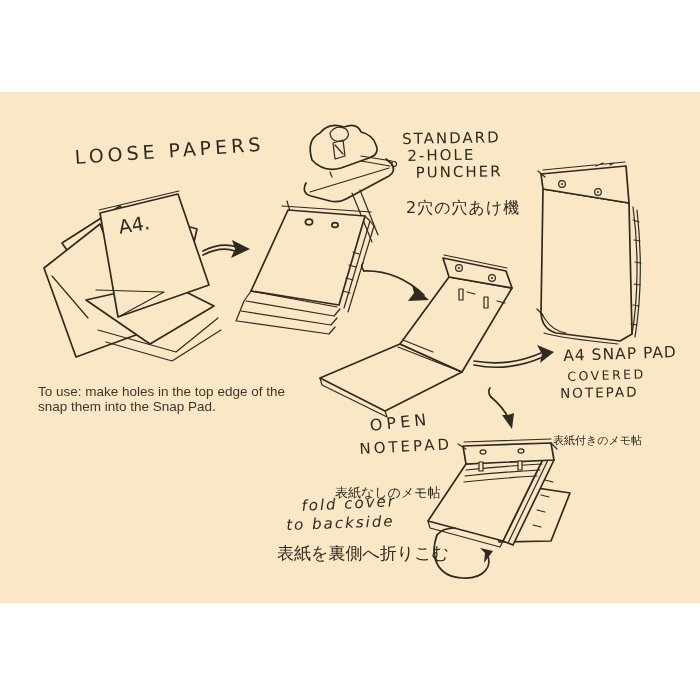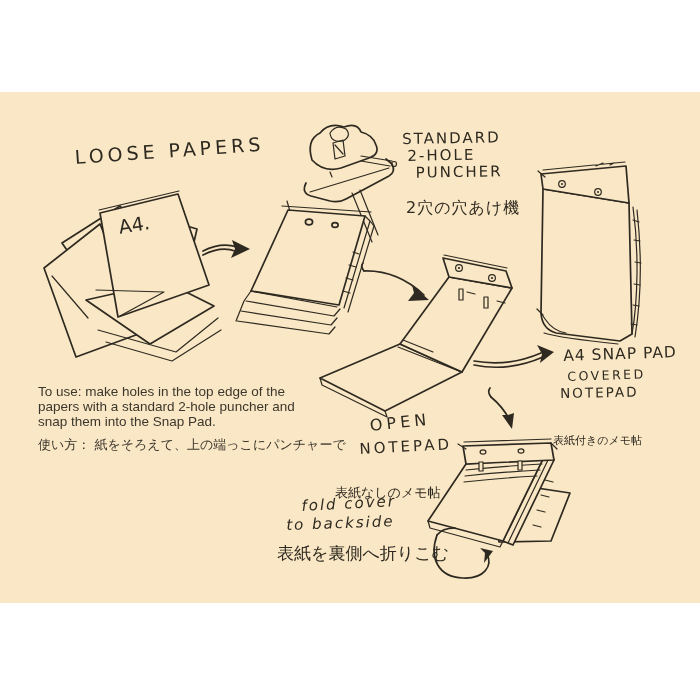--- a/index.html
+++ b/index.html
@@ -173,20 +173,15 @@
 
 <div class="lbl script" style="left:301px;top:497px;font-size:15px;letter-spacing:2px;transform:rotate(-3deg);">fold cover</div>
 <div class="lbl script" style="left:286px;top:516px;font-size:15px;letter-spacing:2px;transform:rotate(-2deg);">to backside</div>
 <div class="lbl jp" style="left:277px;top:542px;font-size:17px;">表紙を裏側へ折りこむ</div>
 
 <div class="instr">
   <div class="en">
     <b>To use:</b>
     <span>make holes in the top edge of the</span>
   </div>
-  <div class="en">papers with a standard 2-hole puncher and</div>
   <div class="en">snap them into the Snap Pad.</div>
   <div class="gap"></div>
-  <div class="jpline jp">
-    <b>使い方：</b>
-    <span>紙をそろえて、上の端っこにパンチャーで</span>
-  </div>
 </div>
 
 </body></html>

